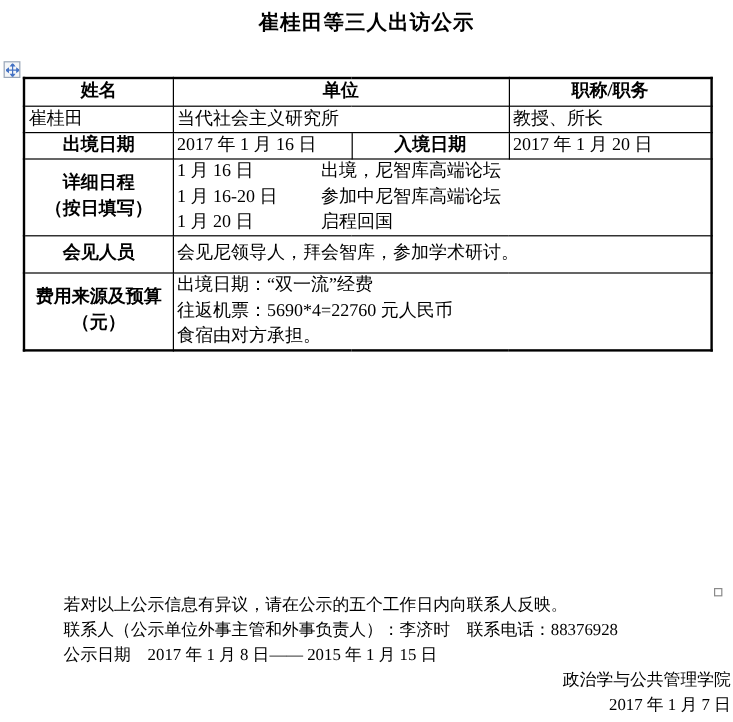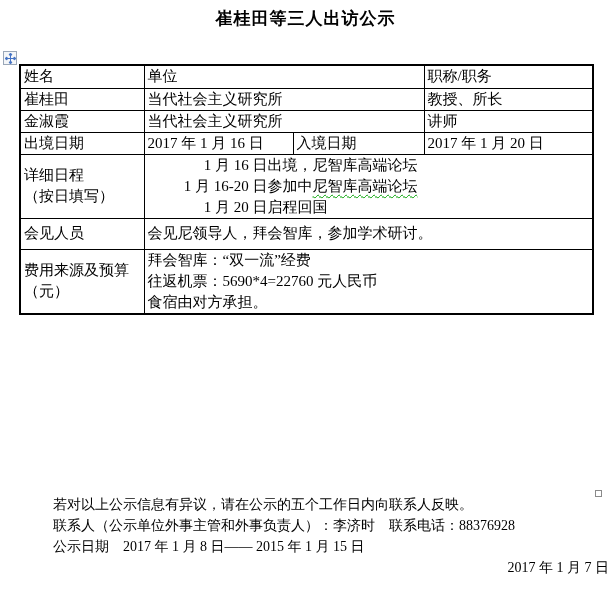--- a/index.html
+++ b/index.html
@@ -35,31 +35,30 @@
     line-height:21px;
   }
   table.doc-table td {
     border:1px solid #000000;
     padding:0 3px;
     vertical-align:middle;
     overflow:hidden;
     white-space:nowrap;
   }
   table.doc-table td.wrap { white-space:normal; }
-  .lbl { font-weight:normal; }
-  .sched-date { display:inline-block; width:120px;text-align:right; }
+  .lbl { font-weight:bold;text-align:center; }
+  .sched-date { display:inline-block; width:120px; }
   .sp-red {
     text-decoration:underline;
     text-decoration-style:wavy;
     text-decoration-color:#e00000;
     text-decoration-thickness:1px;
     text-underline-offset:3px;
   }
   .sp-green {
-    text-decoration:underline;
     text-decoration-style:wavy;
     text-decoration-color:#00a000;
     text-decoration-thickness:1px;
     text-underline-offset:3px;
   }
   .invite-cell { font-weight:bold; }
   .footer {
     position:absolute; left:53px; top:494px;
     width:556px;
     font-size:14px; line-height:21px;
@@ -104,25 +103,20 @@
       <td class="lbl">姓名</td>
       <td class="lbl" colspan="2">单位</td>
       <td class="lbl">职称/职务</td>
     </tr>
     <tr style="height:21px">
       <td>崔桂田</td>
       <td colspan="2">当代社会主义研究所</td>
       <td>教授、所长</td>
     </tr>
     <tr style="height:21px">
-      <td>金淑霞</td>
-      <td colspan="2">当代社会主义研究所</td>
-      <td>讲师</td>
-    </tr>
-    <tr style="height:21px">
       <td class="lbl">出境日期</td>
       <td>2017 年 1 月 16 日</td>
       <td class="lbl">入境日期</td>
       <td>2017 年 1 月 20 日</td>
     </tr>
     <tr style="height:63px">
       <td class="lbl">
         <div>详细日程</div>
         <div>（按日填写）</div>
       </td>
@@ -135,30 +129,31 @@
     <tr style="height:31px">
       <td class="lbl">会见人员</td>
       <td colspan="3" class="wrap">会见尼领导人，拜会智库，参加学术研讨。</td>
     </tr>
     <tr style="height:62px">
       <td class="lbl">
         <div>费用来源及预算</div>
         <div>（元）</div>
       </td>
       <td colspan="3" class="wrap">
-        <div>拜会智库：“双一流”经费</div>
+        <div>出境日期：“双一流”经费</div>
         <div>往返机票：5690*4=22760 元人民币</div>
         <div>食宿由对方承担。</div>
       </td>
     </tr>
   </tbody>
     </table>
 
   <div class="resize-square"></div>
 
   <div class="footer">
     <div>若对以上公示信息有异议，请在公示的五个工作日内向联系人反映。</div>
     <div>联系人（公示单位外事主管和外事负责人）：李济时　联系电话：88376928</div>
     <div>公示日期　2017 年 1 月 8 日—— 2015 年 1 月 15 日</div>
+    <div class="right">政治学与公共管理学院</div>
     <div class="right">2017 年 1 月 7 日</div>
   </div>
 
 </div>
 
 </body></html>

